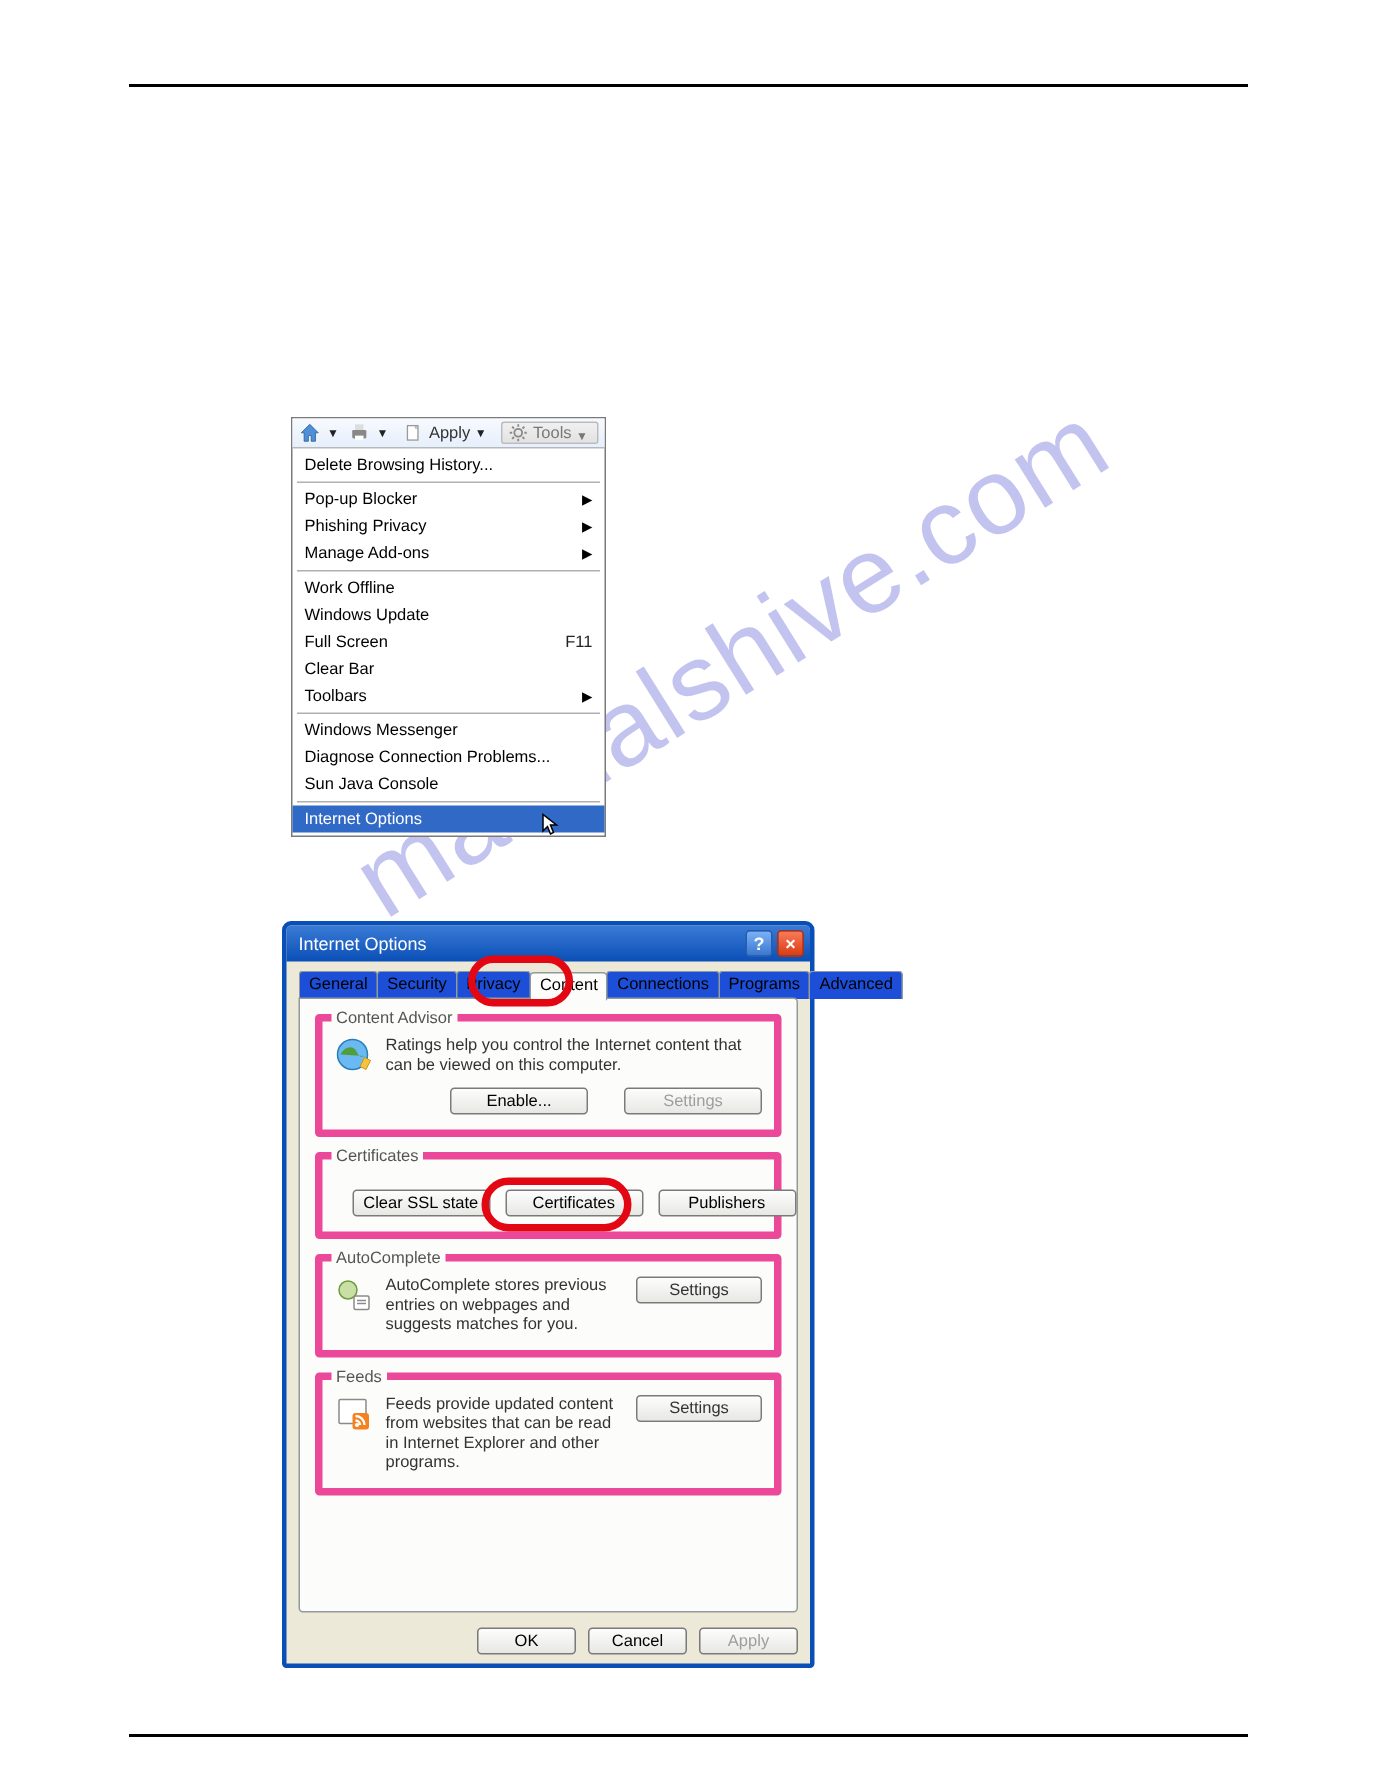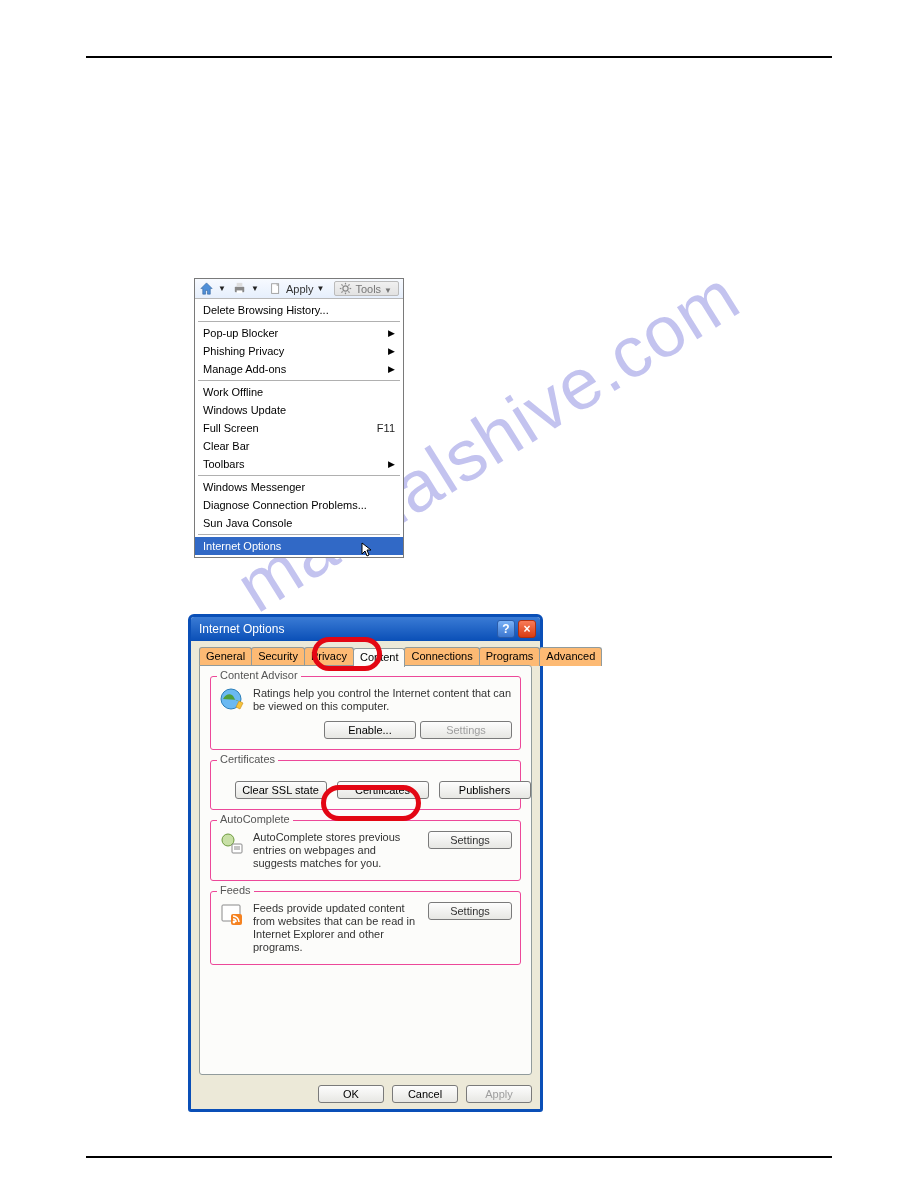--- a/index.html
+++ b/index.html
@@ -94,44 +94,44 @@
   .dlg-title .winbtns { display: flex; gap: 3px; }
   .dlg-title .wbtn { width: 18px; height: 18px; border-radius: 3px; display: flex; align-items: center; justify-content: center; font-size: 12px; font-weight: bold; }
   .dlg-title .wbtn.help { background: linear-gradient(#7ab2f7,#3b76cf); color: #fff; border:1px solid #2b5ca9; }
   .dlg-title .wbtn.close { background: linear-gradient(#f97b58,#d83c12); color: #fff; border:1px solid #b03010; }
   .dlg-body { padding: 6px 8px 6px 8px; position: relative; height: calc(100% - 24px); }
   .tabs { display: flex; gap: 0; margin-bottom: -1px; font-size: 11px; }
   .tab {
     border: 1px solid #919b9c; border-bottom: none;
     padding: 2px 6px 3px;
     border-radius: 3px 3px 0 0;
-    background: #fdba74;
+    background: #1d4ed8;
     margin-right: -1px;
     position: relative;
   }
   .tab.active { background: #fcfcfa; top: 1px; padding-bottom: 4px; z-index: 2; }
   .panel {
     border: 1px solid #919b9c;
     background: #fcfcfa;
     border-radius: 0 3px 3px 3px;
     padding: 10px 10px 10px 10px;
     height: 410px;
     position: relative;
   }
 
-  .gb { border: 1px solid #ec4899; border-radius: 3px; padding: 10px 8px 10px 8px; margin-bottom: 10px; position: relative; background: #fcfcfa; }
+  .gb { border: 5px solid #ec4899; border-radius: 3px; padding: 10px 8px 10px 8px; margin-bottom: 10px; position: relative; background: #fcfcfa; }
   .gb .gb-title {
     position: absolute; top: -8px; left: 6px;
     background: #fcfcfa; padding: 0 3px;
     font-size: 11px; color: #555;
   }
   .gb .row { display: flex; align-items: flex-start; gap: 8px; font-size: 11px; color: #333; }
   .gb .row .gbicon { width: 26px; height: 26px; flex-shrink: 0; }
   .gb .row .txt { line-height: 13px; }
-  .gb .btnrow { display: flex; justify-content: flex-end; gap: 4px; margin-top: 8px; }
+  .gb .btnrow { display: flex; justify-content: flex-end; gap: 24px; margin-top: 8px; }
 
   .btn {
     border: 1px solid #7a7a7a;
     border-radius: 3px;
     background: linear-gradient(#fdfdfd,#e7e7e3);
     font-size: 11px;
     padding: 2px 0;
     min-width: 84px;
     text-align: center;
   }

